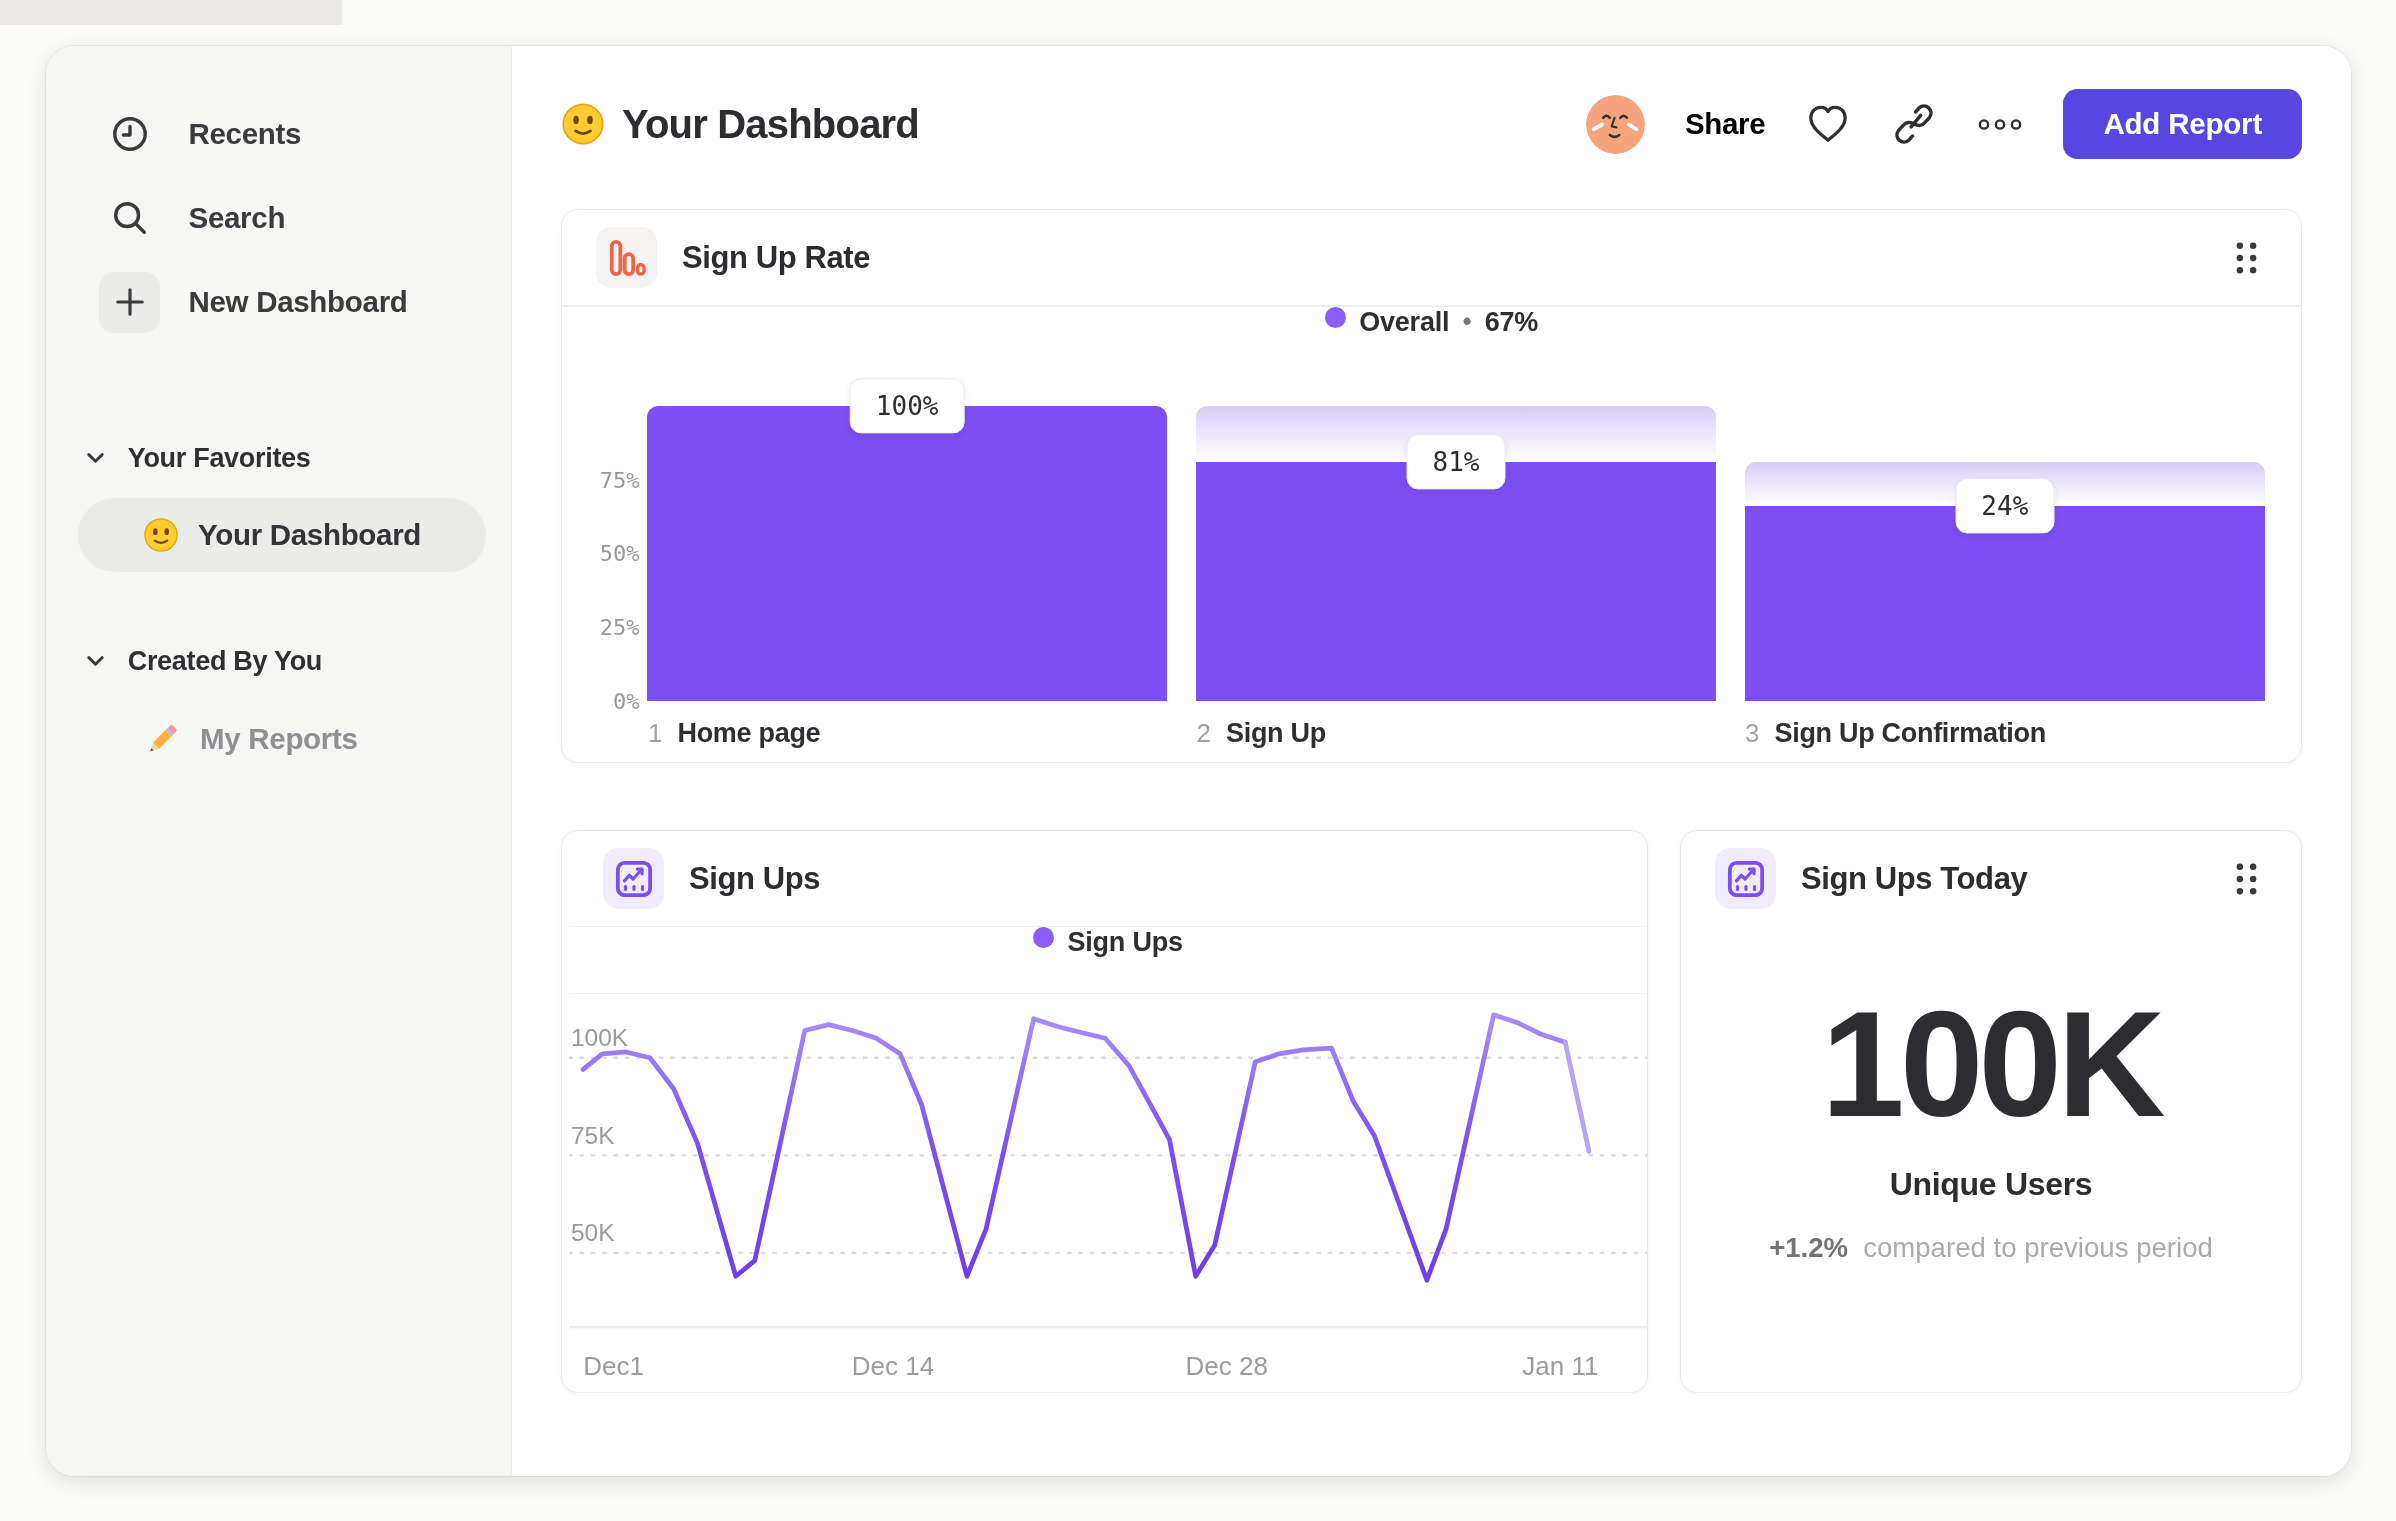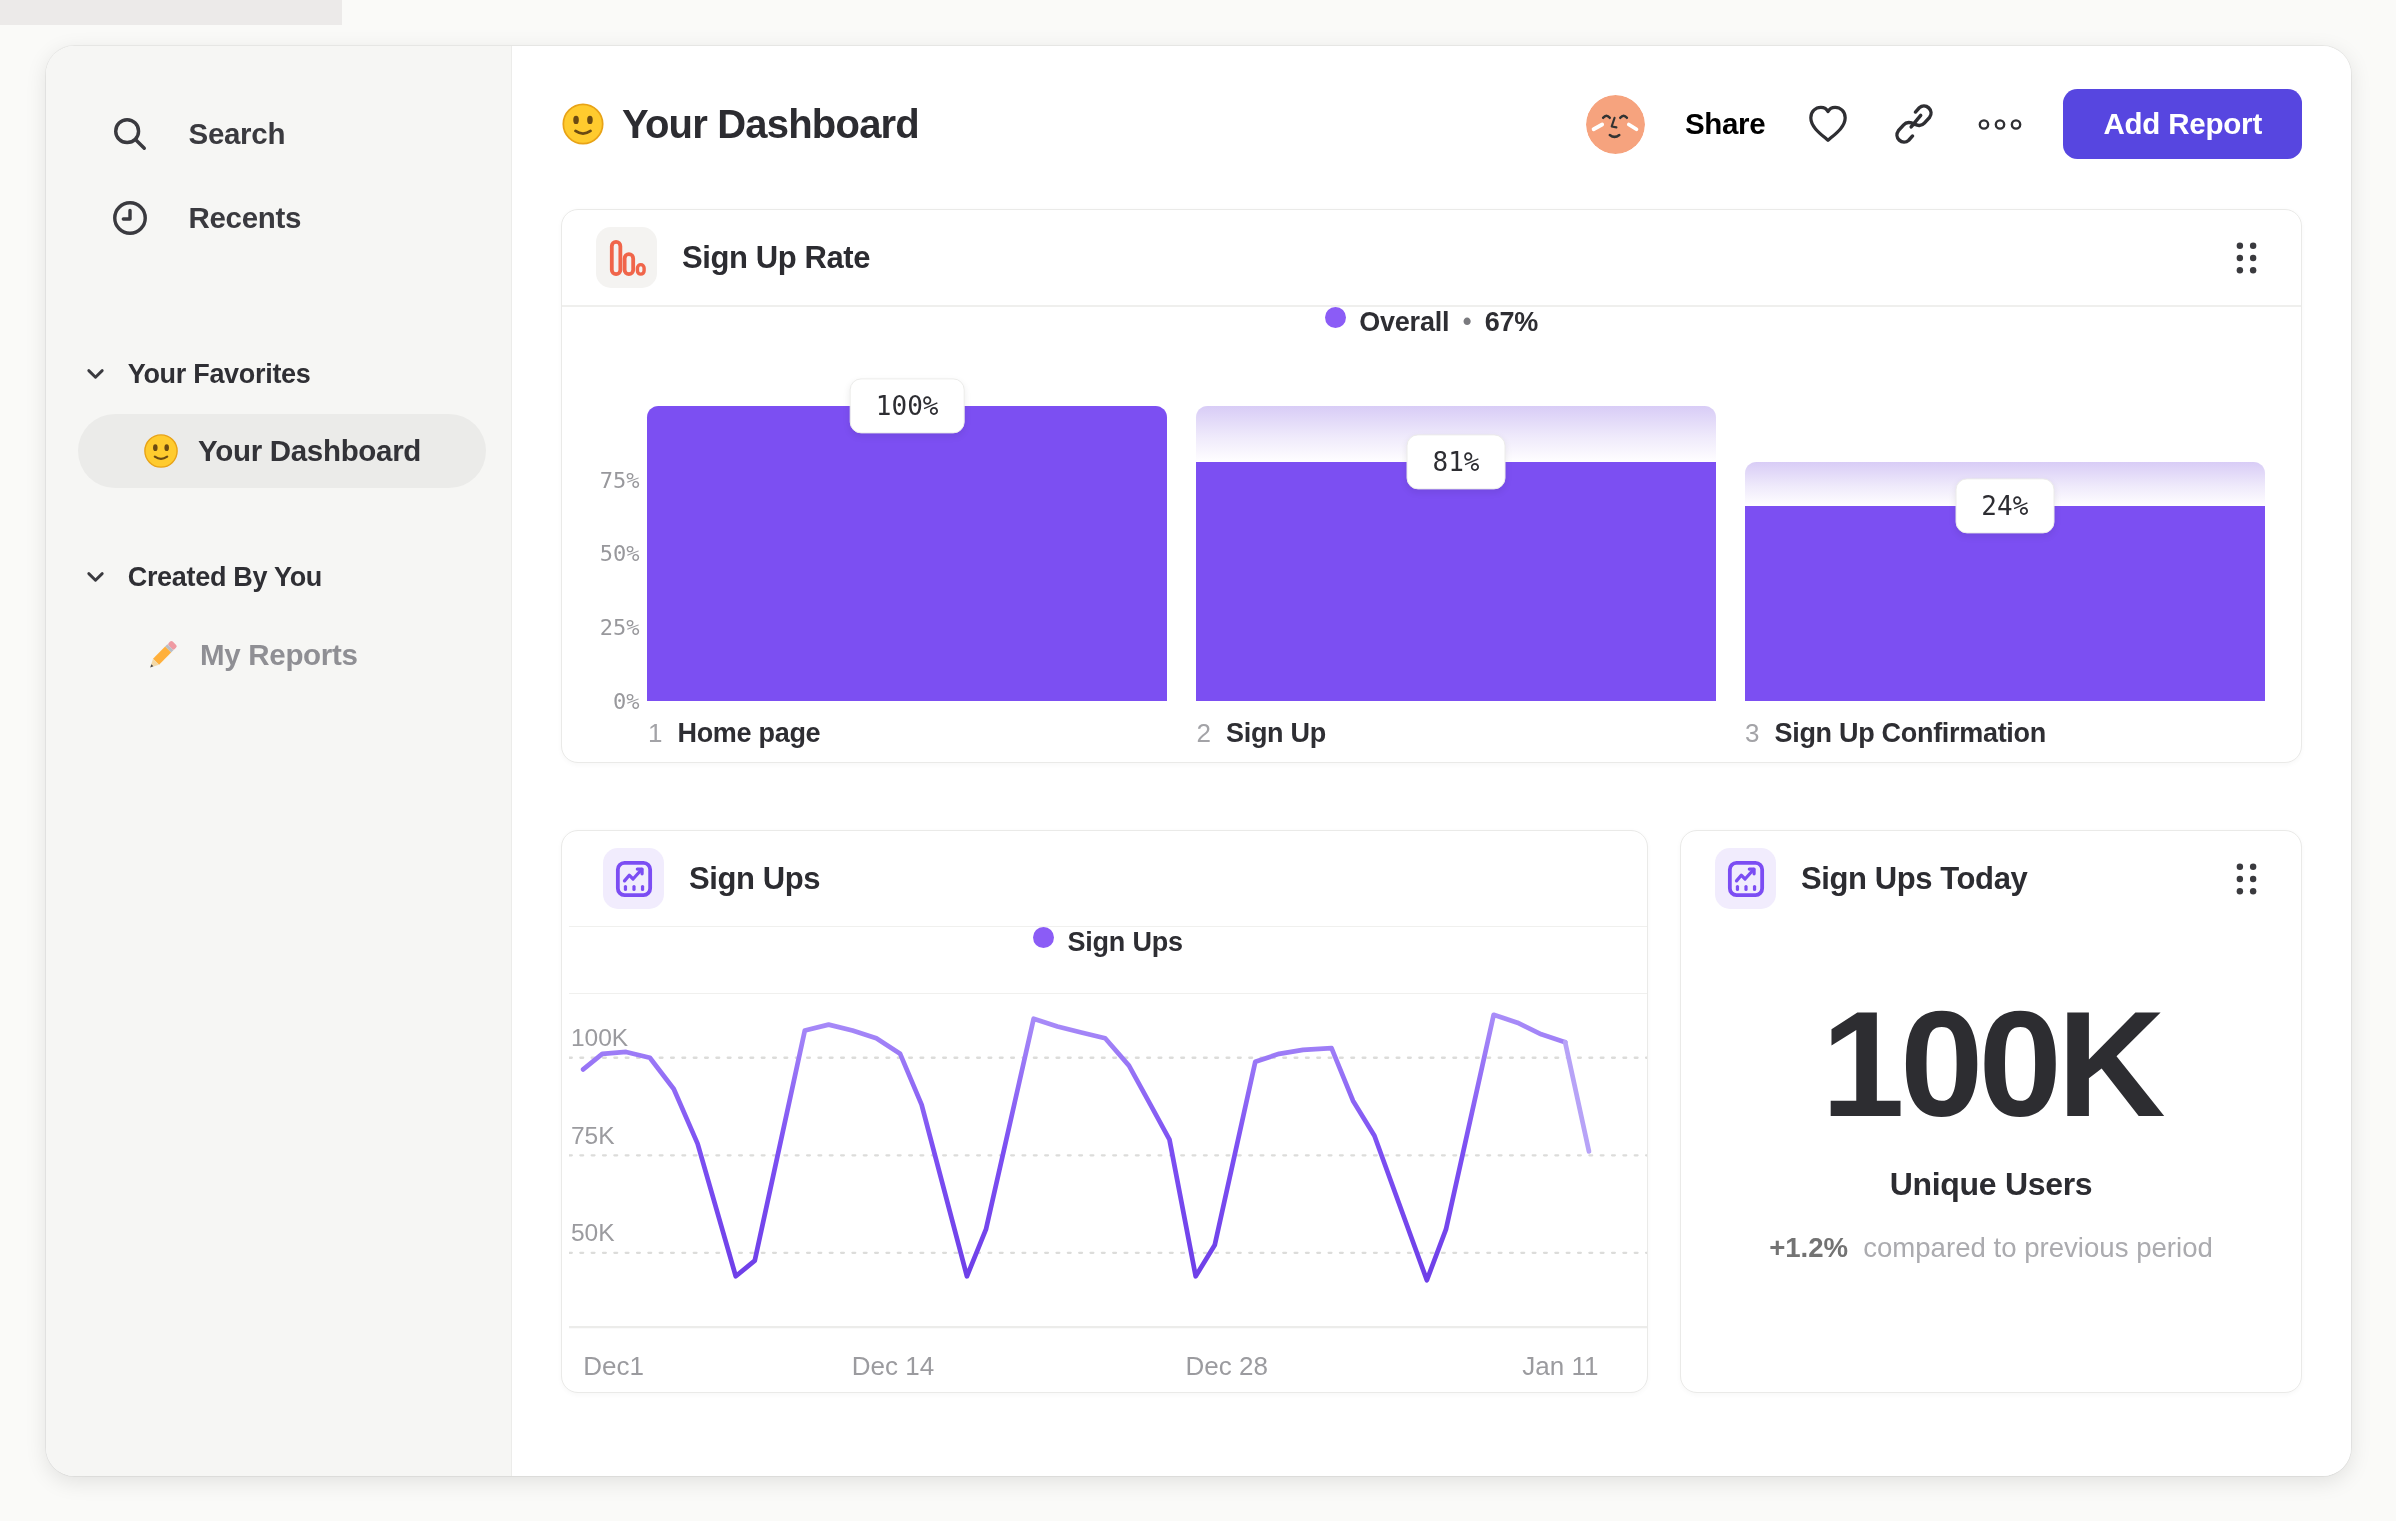--- a/index.html
+++ b/index.html
@@ -101,37 +101,45 @@
 
 <div class="bg-window-edge"></div>
 
 <div class="app-window">
 
   <aside class="sidebar">
 
     <div class="nav-item">
       <span class="nav-icon">
         <svg width="40" height="40" viewBox="0 0 42 42" fill="none">
+            <circle cx="21" cy="21" r="16" stroke="#3a3a3f" stroke-width="3.6"></circle>
+            <path d="M21 13 V22 H14" stroke="#3a3a3f" stroke-width="3.6" stroke-linecap="round" stroke-linejoin="round"></path>
+          </svg>
+      </span>
+      <span class="nav-label">Recents</span>
+    </div>
+
+    <div class="nav-item">
+      <span class="nav-icon">
+        <svg width="40" height="40" viewBox="0 0 42 42" fill="none">
             <circle cx="18" cy="18" r="12" stroke="#3a3a3f" stroke-width="3.6"></circle>
             <line x1="27" y1="27" x2="36" y2="36" stroke="#3a3a3f" stroke-width="3.6" stroke-linecap="round"></line>
           </svg>
       </span>
       <span class="nav-label">Search</span>
     </div>
 
     <div class="nav-item">
-      <span class="nav-icon">
-        <svg width="40" height="40" viewBox="0 0 42 42" fill="none">
-            <circle cx="21" cy="21" r="16" stroke="#3a3a3f" stroke-width="3.6"></circle>
-            <path d="M21 13 V22 H14" stroke="#3a3a3f" stroke-width="3.6" stroke-linecap="round" stroke-linejoin="round"></path>
+      <span class="nav-icon boxed">
+        <svg width="32" height="32" viewBox="0 0 34 34" fill="none">
+            <path d="M17 4 V30 M4 17 H30" stroke="#3a3a3f" stroke-width="3.4" stroke-linecap="round"></path>
           </svg>
       </span>
-      <span class="nav-label">Recents</span>
-    </div>
-
+      <span class="nav-label">New Dashboard</span>
+    </div>
 
     <div class="section">
       <div class="section-head">
         <span>
           <svg width="23" height="23" viewBox="0 0 24 24" fill="none">
               <path d="M5 9 L12 16 L19 9" stroke="#3a3a3f" stroke-width="3" stroke-linecap="round" stroke-linejoin="round"></path>
             </svg>
         </span>
         <span class="section-title">Your Favorites</span>
       </div>

